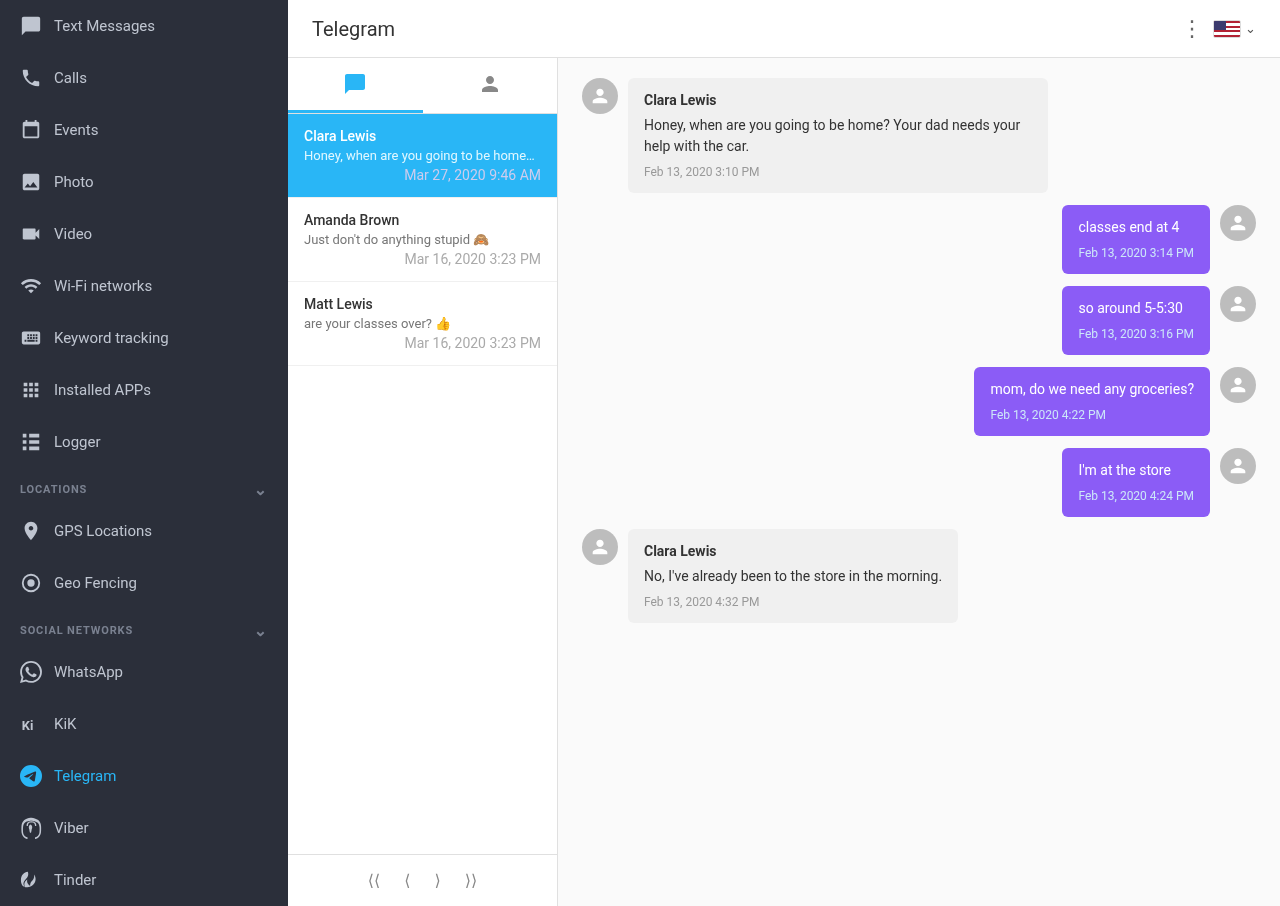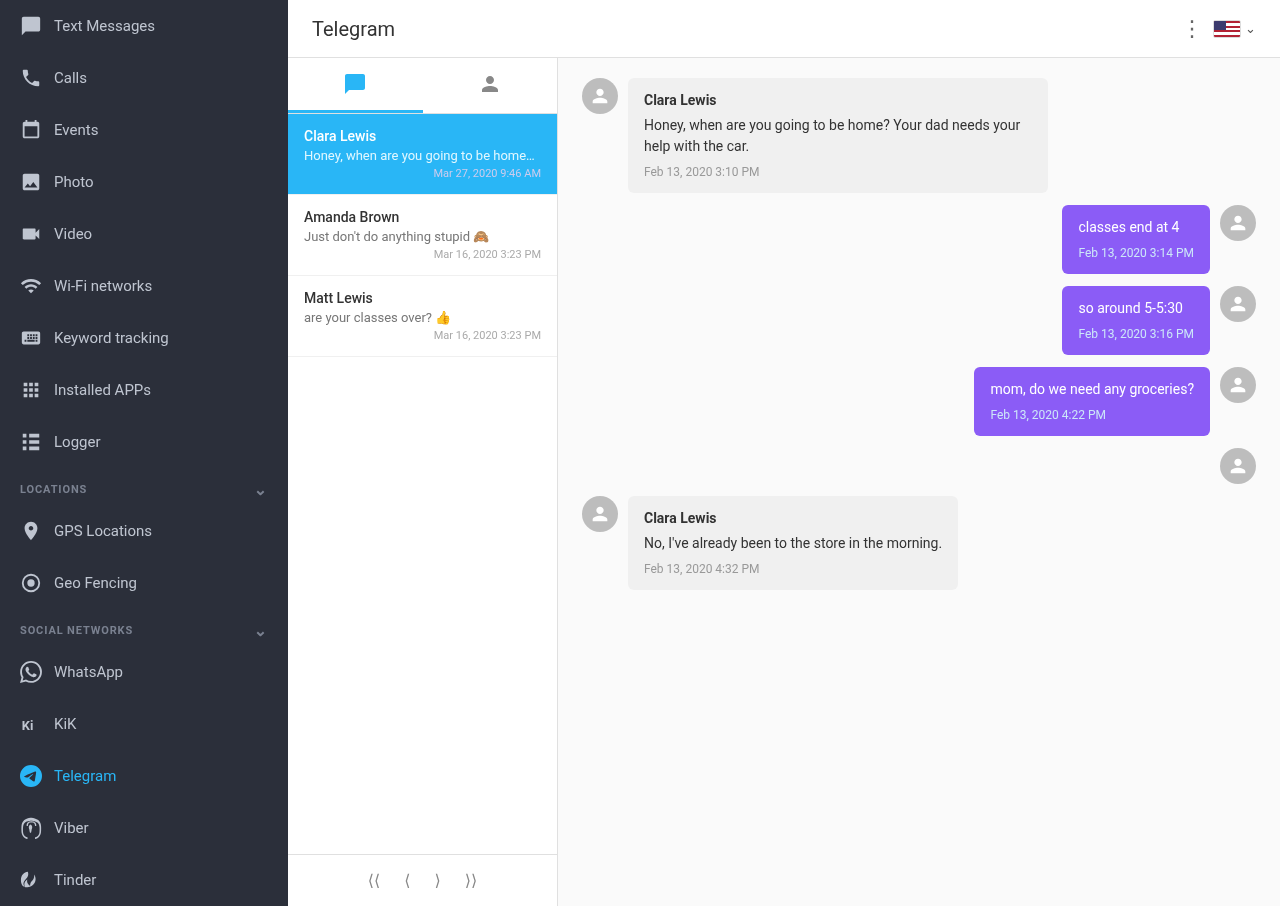--- a/index.html
+++ b/index.html
@@ -142,21 +142,21 @@
     .conv-item {
       padding: 14px 16px;
       border-bottom: 1px solid #f0f0f0;
       cursor: pointer;
     }
     .conv-item.selected { background: #29b6f6; }
     .conv-item-name { font-size: 14px; font-weight: 500; color: #333; margin-bottom: 4px; }
     .conv-item.selected .conv-item-name { color: #fff; }
     .conv-item-preview { font-size: 13px; color: #777; margin-bottom: 4px; white-space: nowrap; overflow: hidden; text-overflow: ellipsis; }
     .conv-item.selected .conv-item-preview { color: #e0f7ff; }
-    .conv-item-date { font-size: 11px; color: #aaa; text-align: right; }
+    .conv-item-date { font-size: 14px; color: #aaa; text-align: right; }
     .conv-item.selected .conv-item-date { color: #cce; }
 
     .conv-pagination {
       padding: 12px;
       display: flex;
       align-items: center;
       justify-content: center;
       gap: 8px;
       border-top: 1px solid #e0e0e0;
       background: #fff;
@@ -497,20 +497,24 @@
           <div class="msg-time">Feb 13, 2020 4:22 PM</div>
         </div>
       </div>
 
       <div class="msg-row outgoing">
         <div class="avatar-circle">
           <svg viewBox="0 0 24 24">
               <path d="M12 12c2.21 0 4-1.79 4-4s-1.79-4-4-4-4 1.79-4 4 1.79 4 4 4zm0 2c-2.67 0-8 1.34-8 4v2h16v-2c0-2.66-5.33-4-8-4z"></path>
             </svg>
         </div>
+        <div class="msg-bubble sent">
+          <div class="msg-text">I'm at the store</div>
+          <div class="msg-time">Feb 13, 2020 4:24 PM</div>
+        </div>
       </div>
 
       <div class="msg-row">
         <div class="avatar-circle">
           <svg viewBox="0 0 24 24">
               <path d="M12 12c2.21 0 4-1.79 4-4s-1.79-4-4-4-4 1.79-4 4 1.79 4 4 4zm0 2c-2.67 0-8 1.34-8 4v2h16v-2c0-2.66-5.33-4-8-4z"></path>
             </svg>
         </div>
         <div class="msg-bubble received">
           <div class="msg-sender">Clara Lewis</div>

